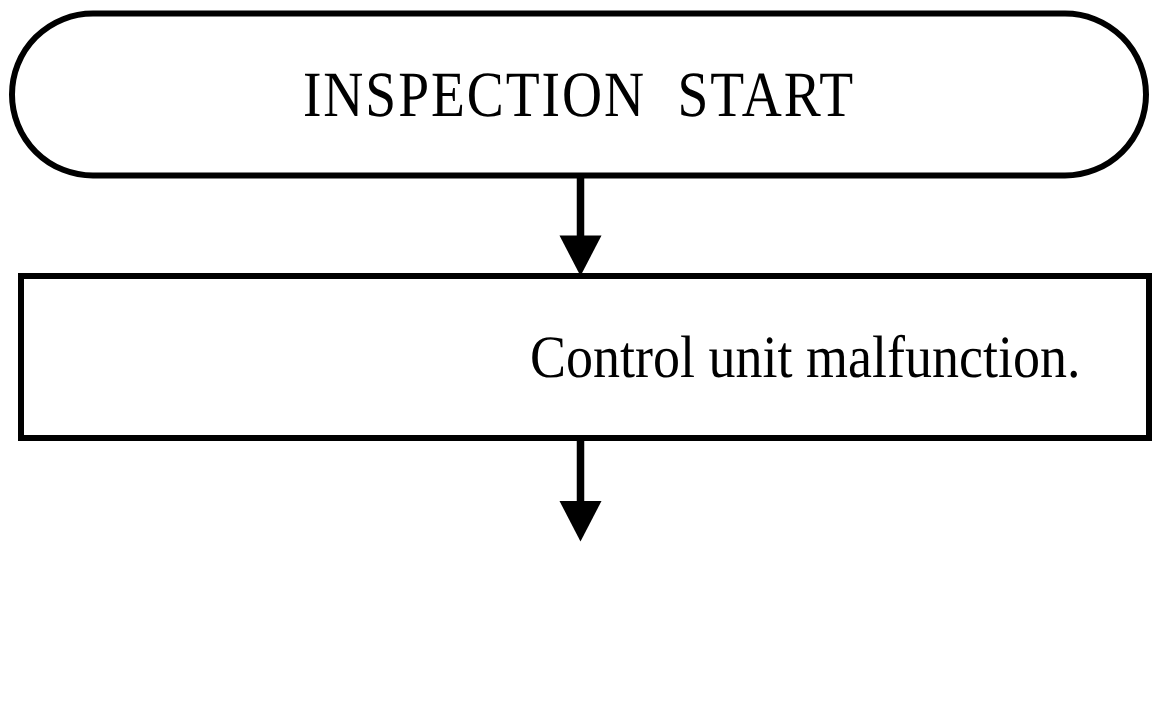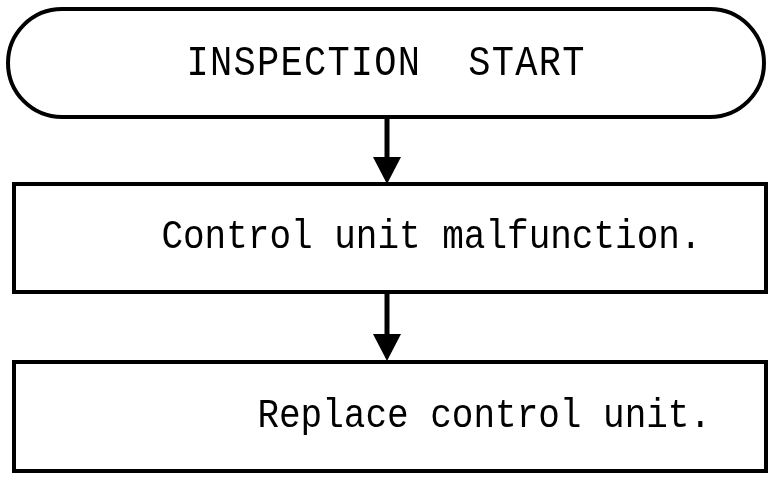--- a/index.html
+++ b/index.html
@@ -7,21 +7,21 @@
     margin: 0;
     padding: 0;
     background: #ffffff;
   }
   #canvas {
     position: relative;
     width: 784px;
     height: 484px;
     background: #ffffff;
     overflow: hidden;
-    font-family: Liberation Mono, monospace;
+    font-family: Liberation Serif, serif;
   }
 
   
   .node-terminator {
     position: absolute;
     box-sizing: border-box;
     background: #ffffff;
     border: 4px solid #000000;
     border-radius: 999px;
     display: flex;
@@ -90,17 +90,14 @@
     <span class="process-label">Control unit malfunction.</span>
   </div>
 
   <div class="connector" style="left:372px; top:292px; width:30px; height:70px;">
     <svg width="30" height="70" viewBox="0 0 30 70">
       <rect x="12.5" y="0" width="5" height="48" fill="#000000"></rect>
       <polygon points="1,42 29,42 15,69" fill="#000000"></polygon>
     </svg>
   </div>
 
-  <div class="node-process" style="left:12px; top:360px; width:756px; height:113px;">
-    <span class="process-label">Replace control unit.</span>
-  </div>
 
 </div>
 
 </body></html>

